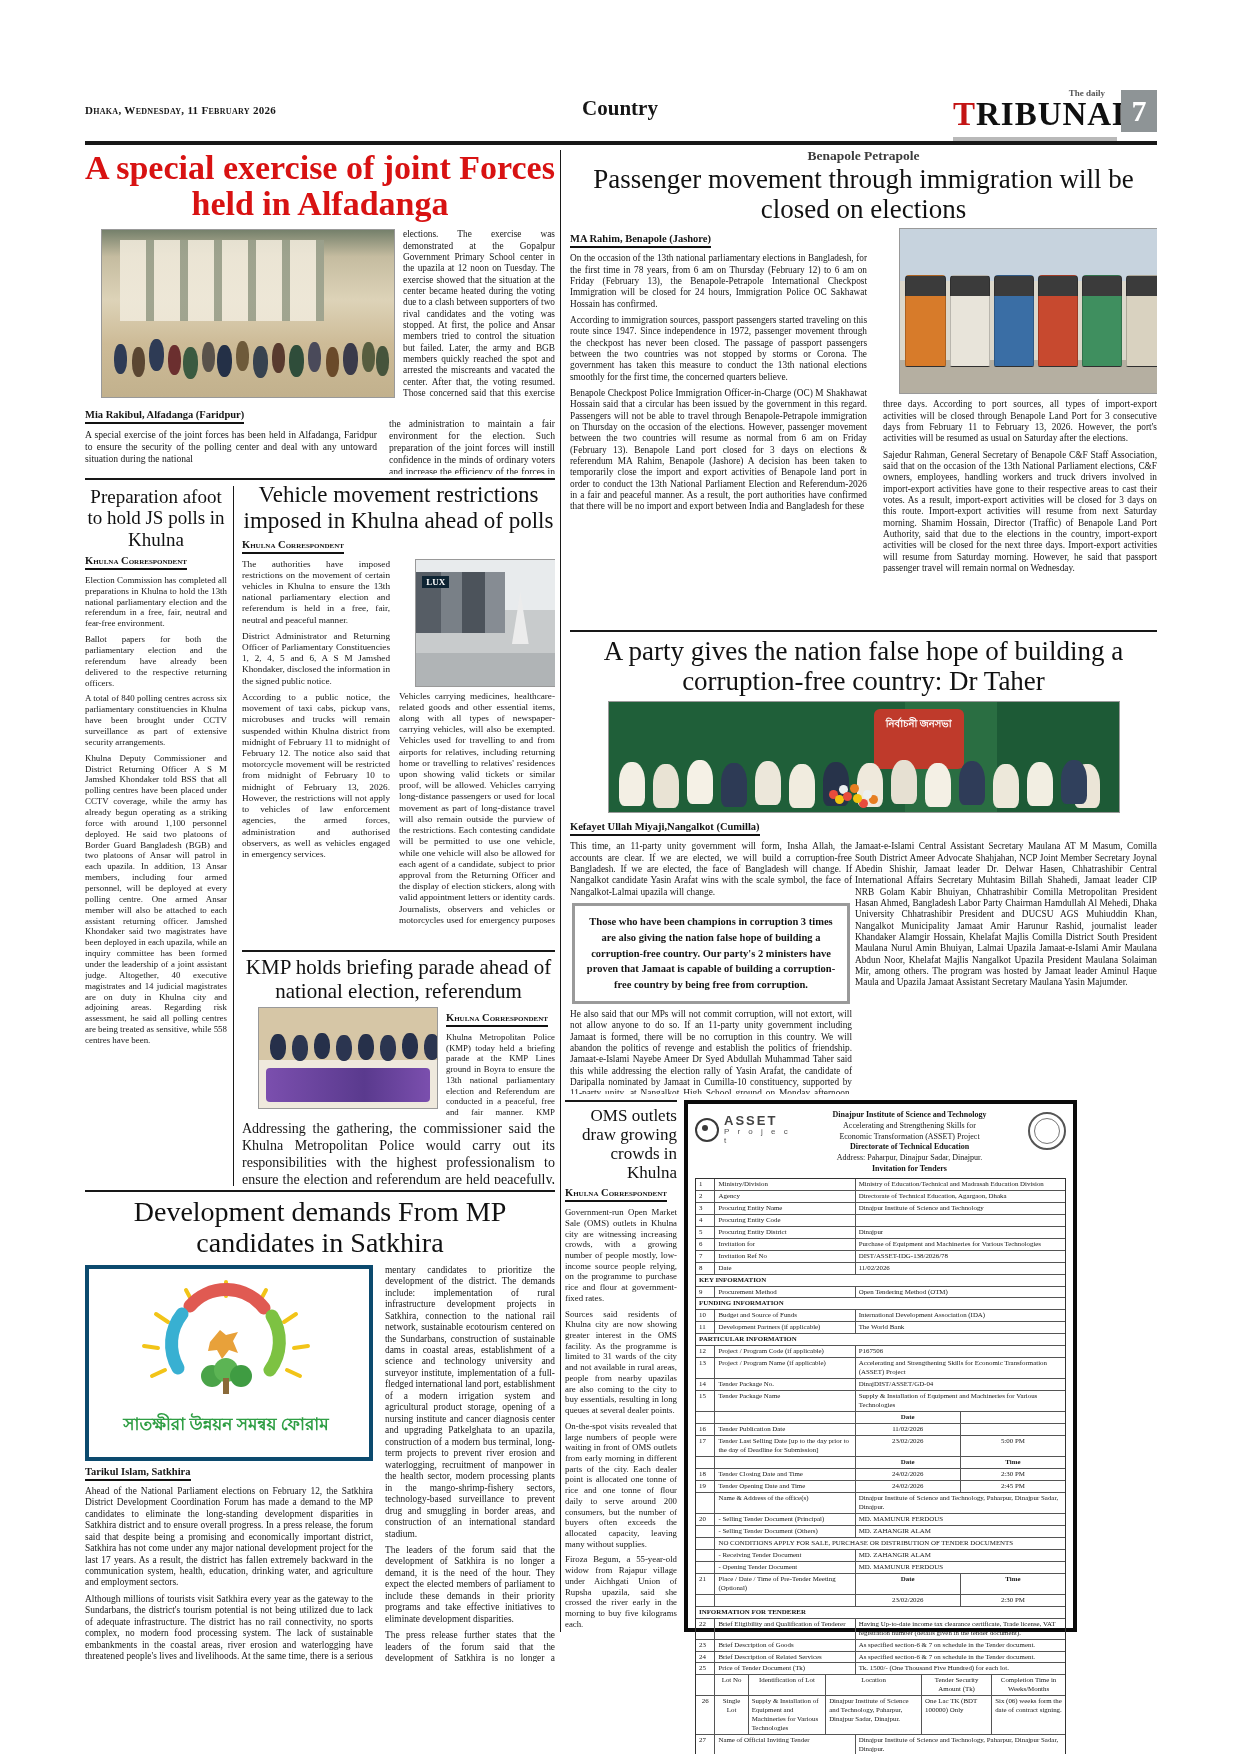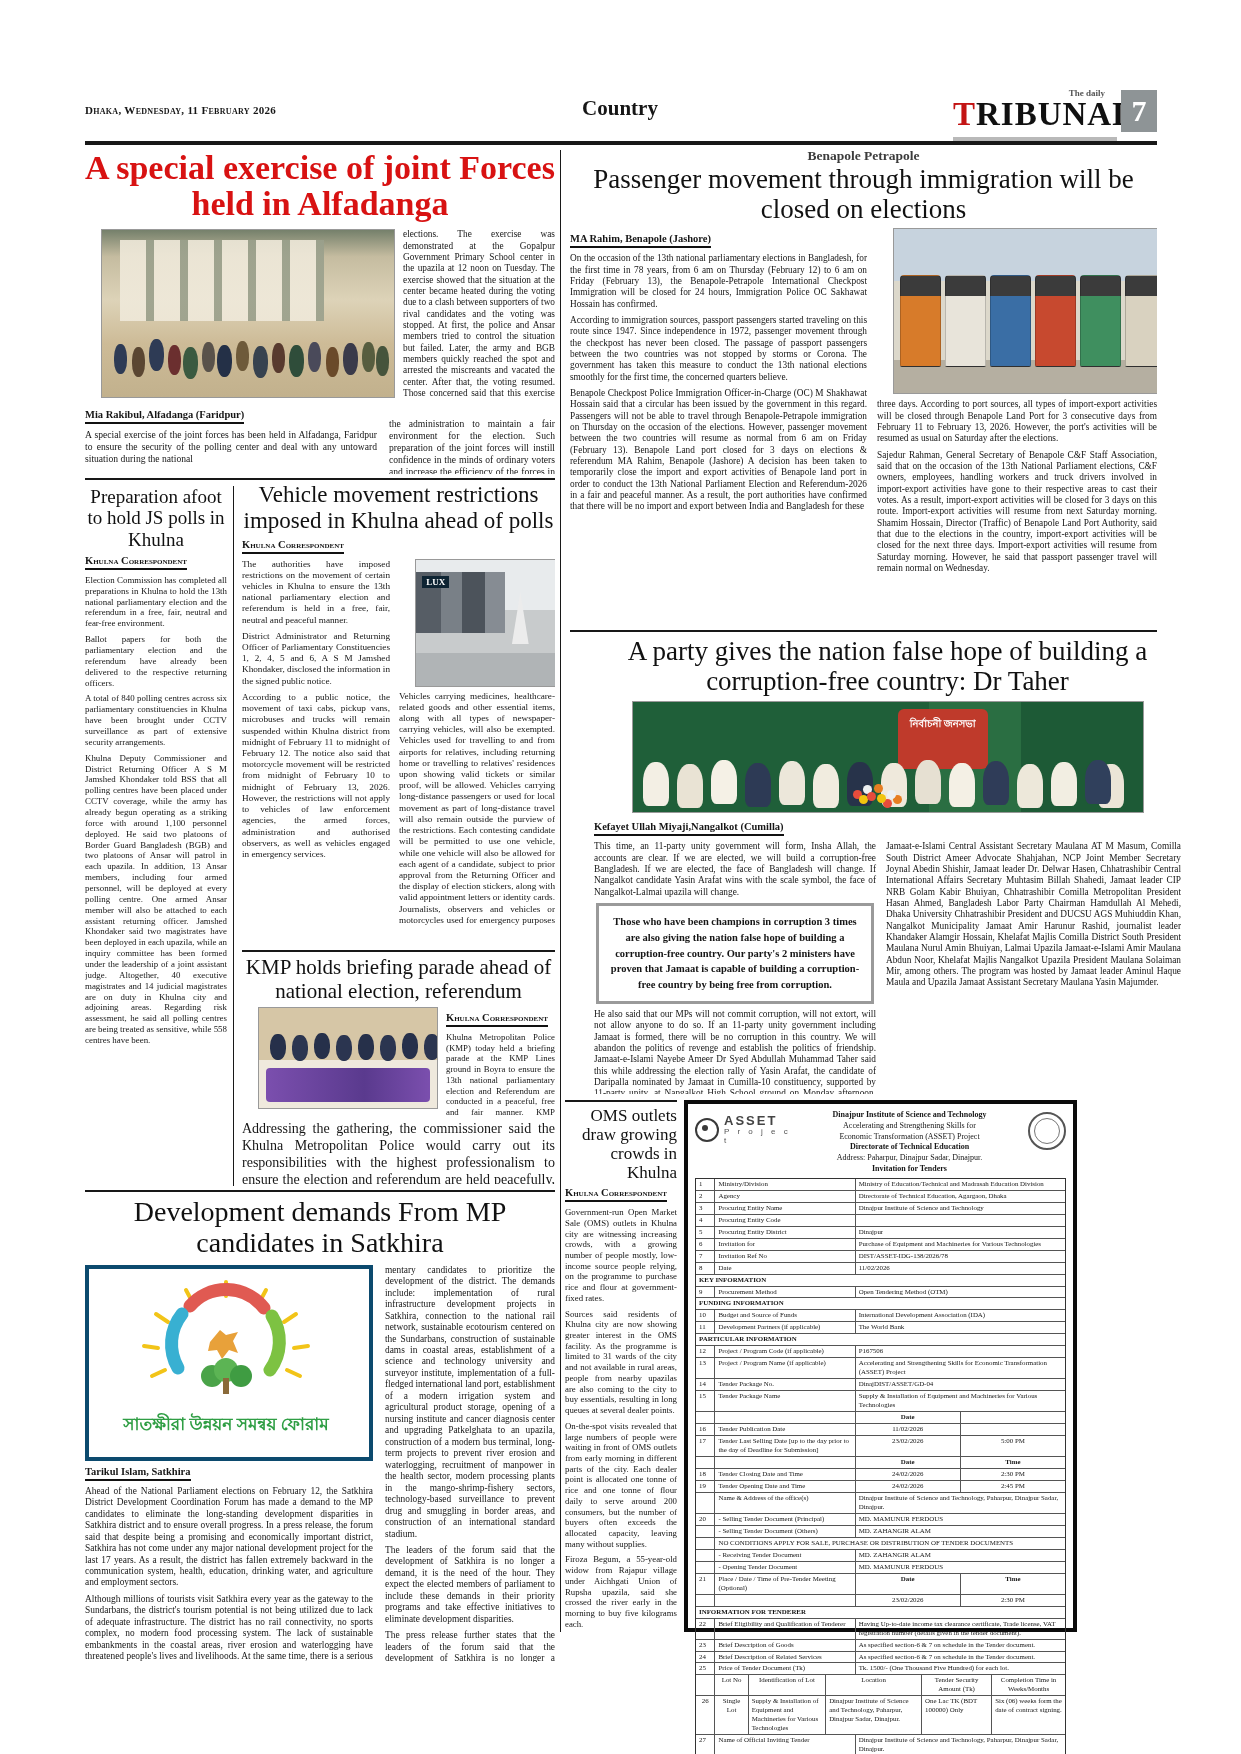--- a/index.html
+++ b/index.html
@@ -71,21 +71,21 @@
       box-shadow:22px 1px 0 0 #2b3550,44px -1px 0 0 #26304a,66px 1px 0 0 #2b3550,88px 0 0 0 #26304a,
       110px 1px 0 0 #2b3550,132px -1px 0 0 #26304a,154px 0 0 0 #2b3550;}
   .caption-photo{border:1px solid #999;}
   
   .af-row{display:flex;gap:8px;margin-top:8px;}
   .af-side{flex:1;font-size:9.3px;}
   .af-row2{display:flex;gap:12px;margin-top:6px;}
   .vb-row{display:flex;gap:9px;}
   .kmp-row{display:flex;gap:8px;}
   .sat-row{display:flex;gap:12px;}
-  .ben-row{display:flex;gap:10px;margin-top:4px;}
+  .ben-row{display:flex;gap:16px;margin-top:4px;}
   .pullquote{border:3px solid #9a9a9a;padding:8px 9px;margin:5px 2px;font-weight:bold;font-size:10.5px;
       text-align:center;line-height:1.5;}
   .logobox{border:4px solid #0c4a6e;background:#fff;padding:3px;display:flex;justify-content:flex-start;}
   
   .tender{border:4px solid #0b0b0b;background:#fff;padding:6px 7px 4px;box-sizing:border-box;
       font-family:"Liberation Serif","DejaVu Serif",serif;}
   .tender-head{display:flex;align-items:flex-start;margin-bottom:3px;}
   .asset-logo{width:96px;padding-top:4px;display:flex;gap:5px;align-items:center;}
   .asset-circ{width:20px;height:20px;border:2px solid #3a3a3a;border-radius:50%;position:relative;flex:none;}
   .asset-circ::after{content:"";position:absolute;left:5px;top:5px;width:6px;height:6px;border-radius:50%;background:#3a3a3a;}
@@ -275,29 +275,29 @@
 
         <p>three days. According to port sources, all types of import-export activities will be closed through Benapole Land Port for 3 consecutive days from February 11 to February 13, 2026. However, the port's activities will be resumed as usual on Saturday after the elections.</p>
             <p>Sajedur Rahman, General Secretary of Benapole C&amp;F Staff Association, said that on the occasion of the 13th National Parliament elections, C&amp;F owners, employees, handling workers and truck drivers involved in import-export activities have gone to their respective areas to cast their votes. As a result, import-export activities will be closed for 3 days on this route. Import-export activities will resume from next Saturday morning. Shamim Hossain, Director (Traffic) of Benapole Land Port Authority, said that due to the elections in the country, import-export activities will be closed for the next three days. Import-export activities will resume from Saturday morning. However, he said that passport passenger travel will remain normal on Wednesday.</p>
           </div>
       </div>
     </div>
   </div>
 
   <div class="abs hrule" style="left:570px;top:630px;width:587px;"></div>
 
-  <div class="abs clip" style="left:594px;top:636px;width:587px;height:458px;">
+  <div class="abs clip" style="left:570px;top:636px;width:587px;height:458px;">
     <div class="headline" style="font-size:27px;">A party gives the nation false hope of building a corruption-free country: Dr Taher</div>
     <div class="ph ph-th caption-photo" style="width:510px;height:110px;margin:5px auto 3px;">
       <div class="ban">নির্বাচনী জনসভা</div>
       <div class="people"></div>
       <div class="flowers"></div>
     </div>
     <span class="byline">Kefayet Ullah Miyaji,Nangalkot (Cumilla)</span>
-    <div style="display:flex;gap:10px;">
+    <div style="display:flex;gap:3px;">
       <div style="width:282px;flex:none;">
         <p style="font-size:9.3px;margin:0 0 4px;text-align:justify;line-height:1.22;">This time, an 11-party unity government will form, Insha Allah, the accounts are clear. If we are elected, we will build a corruption-free Bangladesh. If we are elected, the face of Bangladesh will change. If Nangalkot candidate Yasin Arafat wins with the scale symbol, the face of Nangalkot-Lalmai upazila will change.</p>
         <div class="pullquote">Those who have been champions in corruption 3 times are also giving the nation false hope of building a corruption-free country. Our party's 2 ministers have proven that Jamaat is capable of building a corruption-free country by being free from corruption.</div>
         <p style="font-size:9.3px;margin:0;text-align:justify;line-height:1.22;">He also said that our MPs will not commit corruption, will not extort, will not allow anyone to do so. If an 11-party unity government including Jamaat is formed, there will be no corruption in this country. We will abandon the politics of revenge and establish the politics of friendship. Jamaat-e-Islami Nayebe Ameer Dr Syed Abdullah Muhammad Taher said this while addressing the election rally of Yasin Arafat, the candidate of Daripalla nominated by Jamaat in Cumilla-10 constituency, supported by 11-party unity, at Nangalkot High School ground on Monday afternoon. The main speaker at the rally was Maulana Mohammad Yasin Arafat, the candidate of Daripalla in Comilla-10 (Nangalkot-Lalmai) constituency, and former central president of Chhatra Shibir.</p>
       </div>
       <p style="flex:1;font-size:9.3px;margin:0;text-align:justify;line-height:1.22;">Jamaat-e-Islami Central Assistant Secretary Maulana AT M Masum, Comilla South District Ameer Advocate Shahjahan, NCP Joint Member Secretary Joynal Abedin Shishir, Jamaat leader Dr. Delwar Hasen, Chhatrashibir Central International Affairs Secretary Muhtasim Billah Shahedi, Jamaat leader CIP NRB Golam Kabir Bhuiyan, Chhatrashibir Comilla Metropolitan President Hasan Ahmed, Bangladesh Labor Party Chairman Hamdullah Al Mehedi, Dhaka University Chhatrashibir President and DUCSU AGS Muhiuddin Khan, Nangalkot Municipality Jamaat Amir Harunur Rashid, journalist leader Khandaker Alamgir Hossain, Khelafat Majlis Comilla District South President Maulana Nurul Amin Bhuiyan, Lalmai Upazila Jamaat-e-Islami Amir Maulana Abdun Noor, Khelafat Majlis Nangalkot Upazila President Maulana Solaiman Mir, among others. The program was hosted by Jamaat leader Aminul Haque Maula and Upazila Jamaat Assistant Secretary Maulana Yasin Majumder.</p>
     </div>
   </div>
 
   <div class="abs hrule" style="left:565px;top:1100px;width:112px;"></div>

